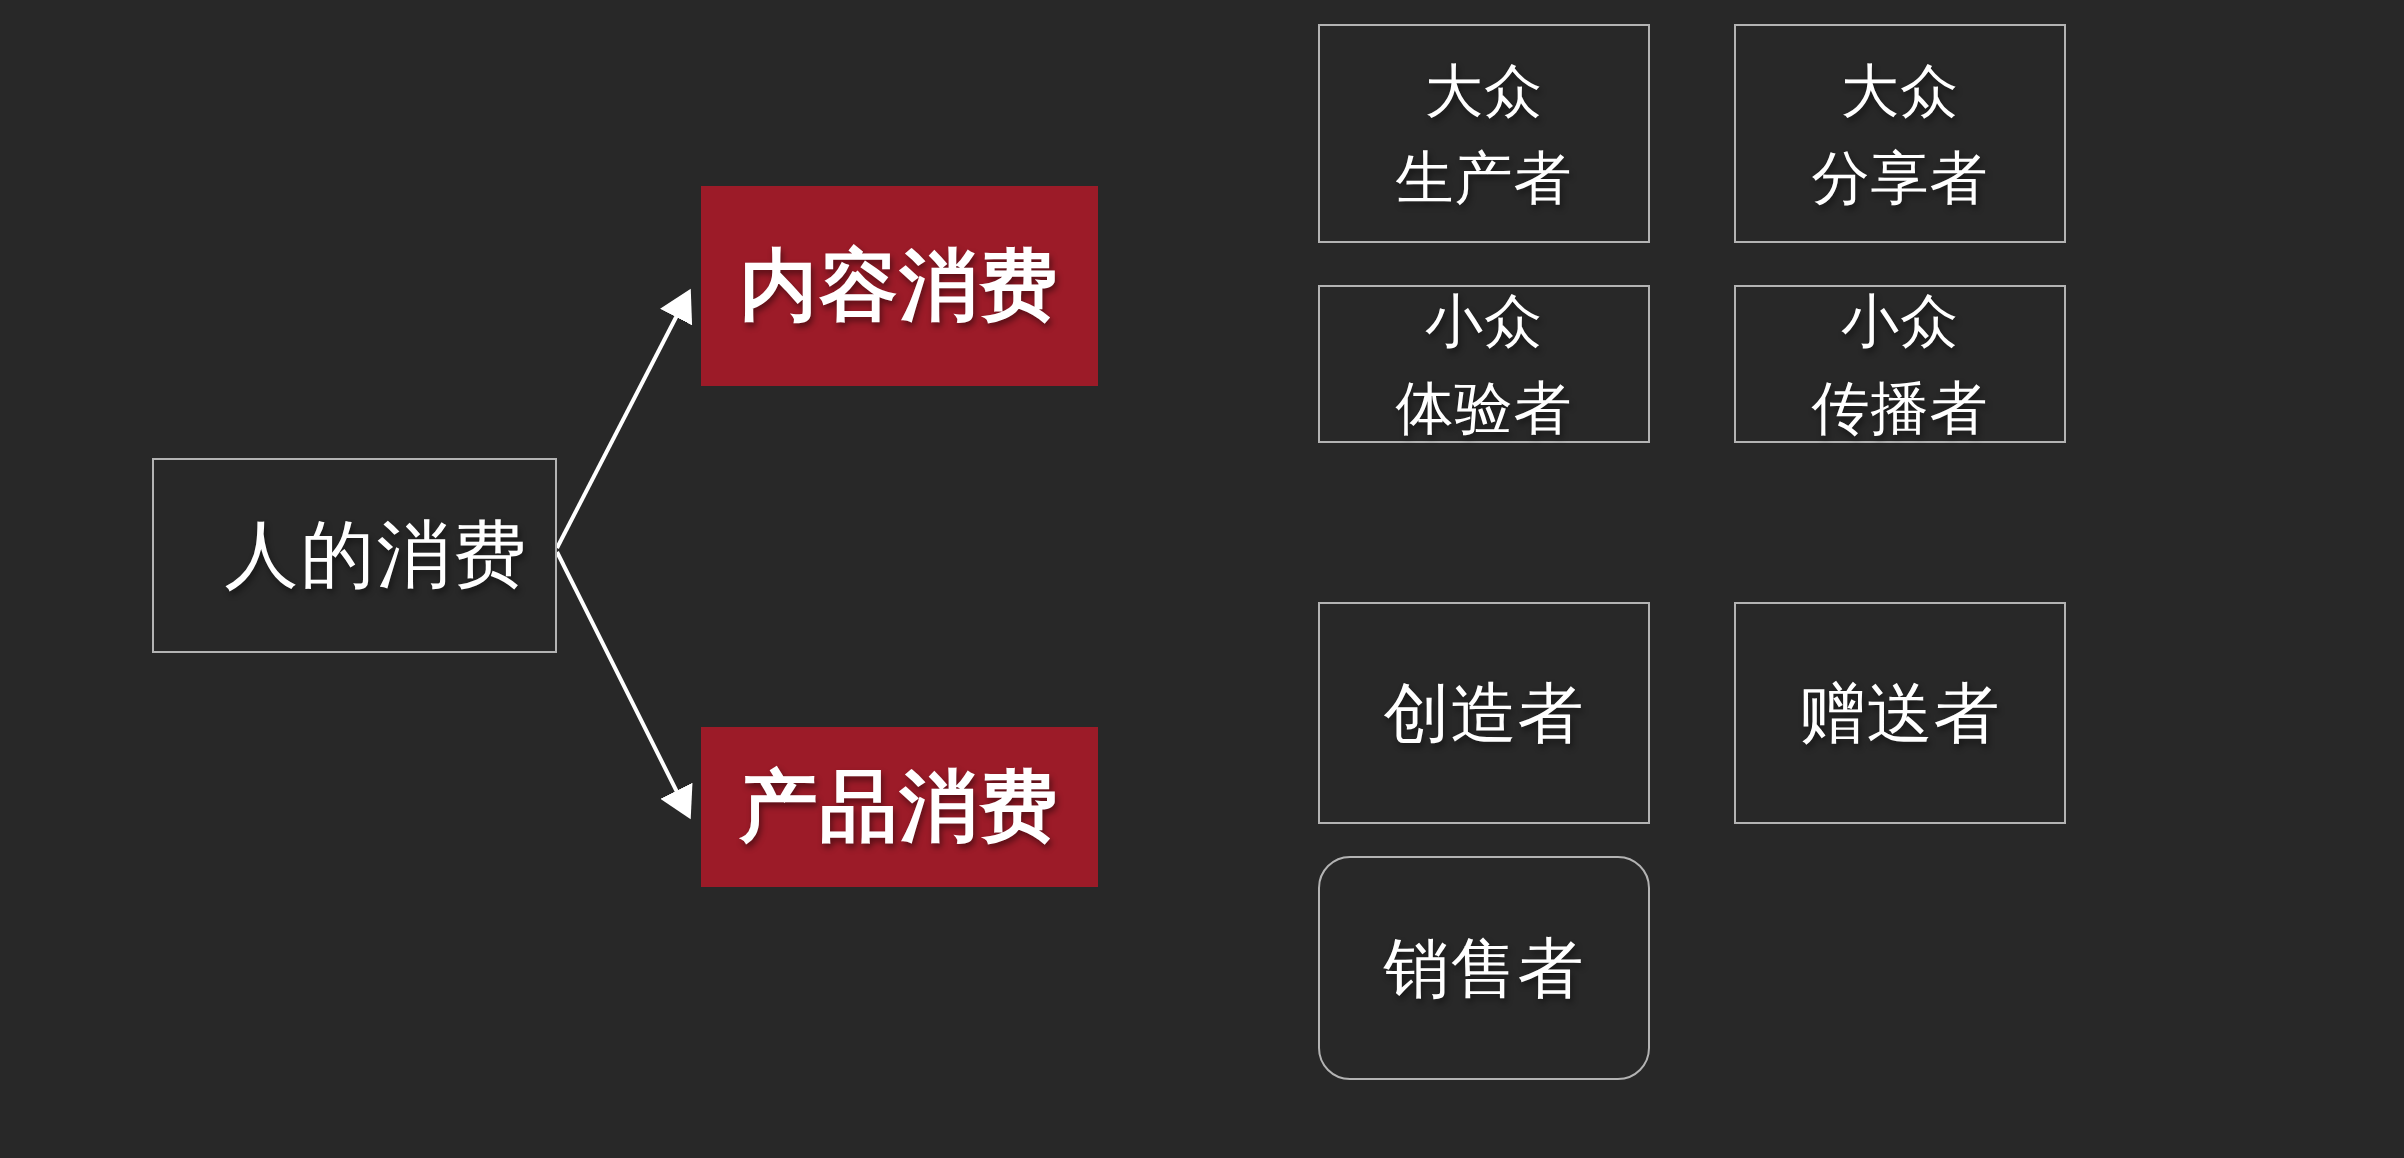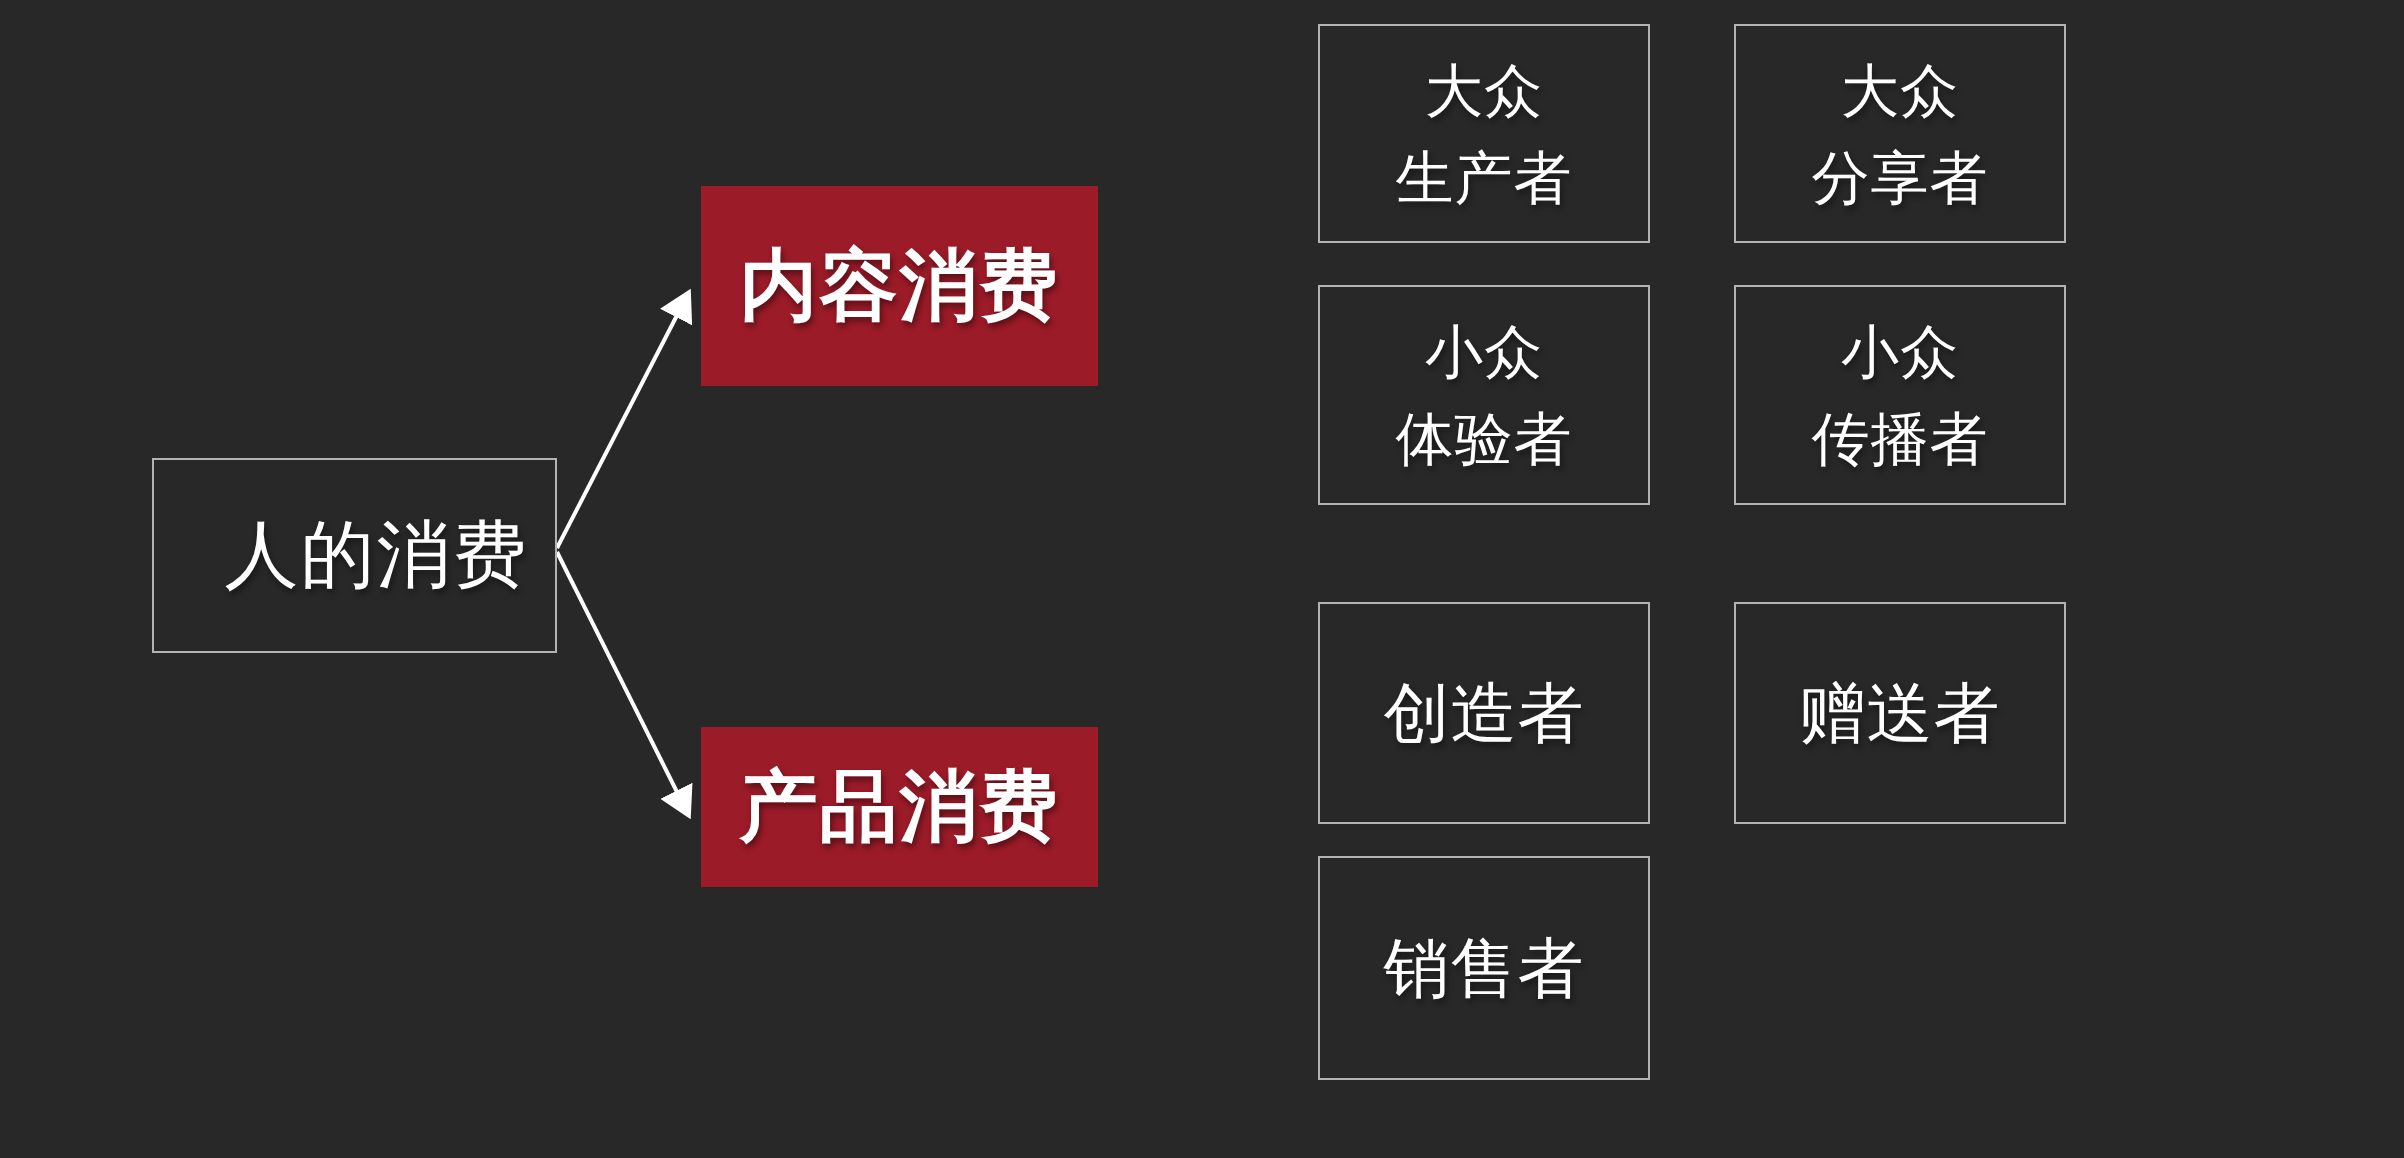--- a/index.html
+++ b/index.html
@@ -46,23 +46,23 @@
   .role{
     font-size:58px;
     line-height:1.5;
     flex-direction:column;
     letter-spacing:1px;
   }
   .role.single{font-size:66px;}
   .col1{left:1318px;}
   .col2{left:1734px;}
   .row1{top:24px;height:219px;}
-  .row2{top:285px;height:220px;}
+  .row2{top:285px;height:158px;}
   .row3{top:602px;height:222px;}
-  .row4{top:856px;height:224px;}
+  .row4{top:856px;height:224px;border-radius:32px;}
   .rolebox{width:332px;}
   .connectors{
     position:absolute;left:0;top:0;width:2404px;height:1158px;
     pointer-events:none;
   }
 </style>
 </head>
 <body>
 
 <div class="canvas">

